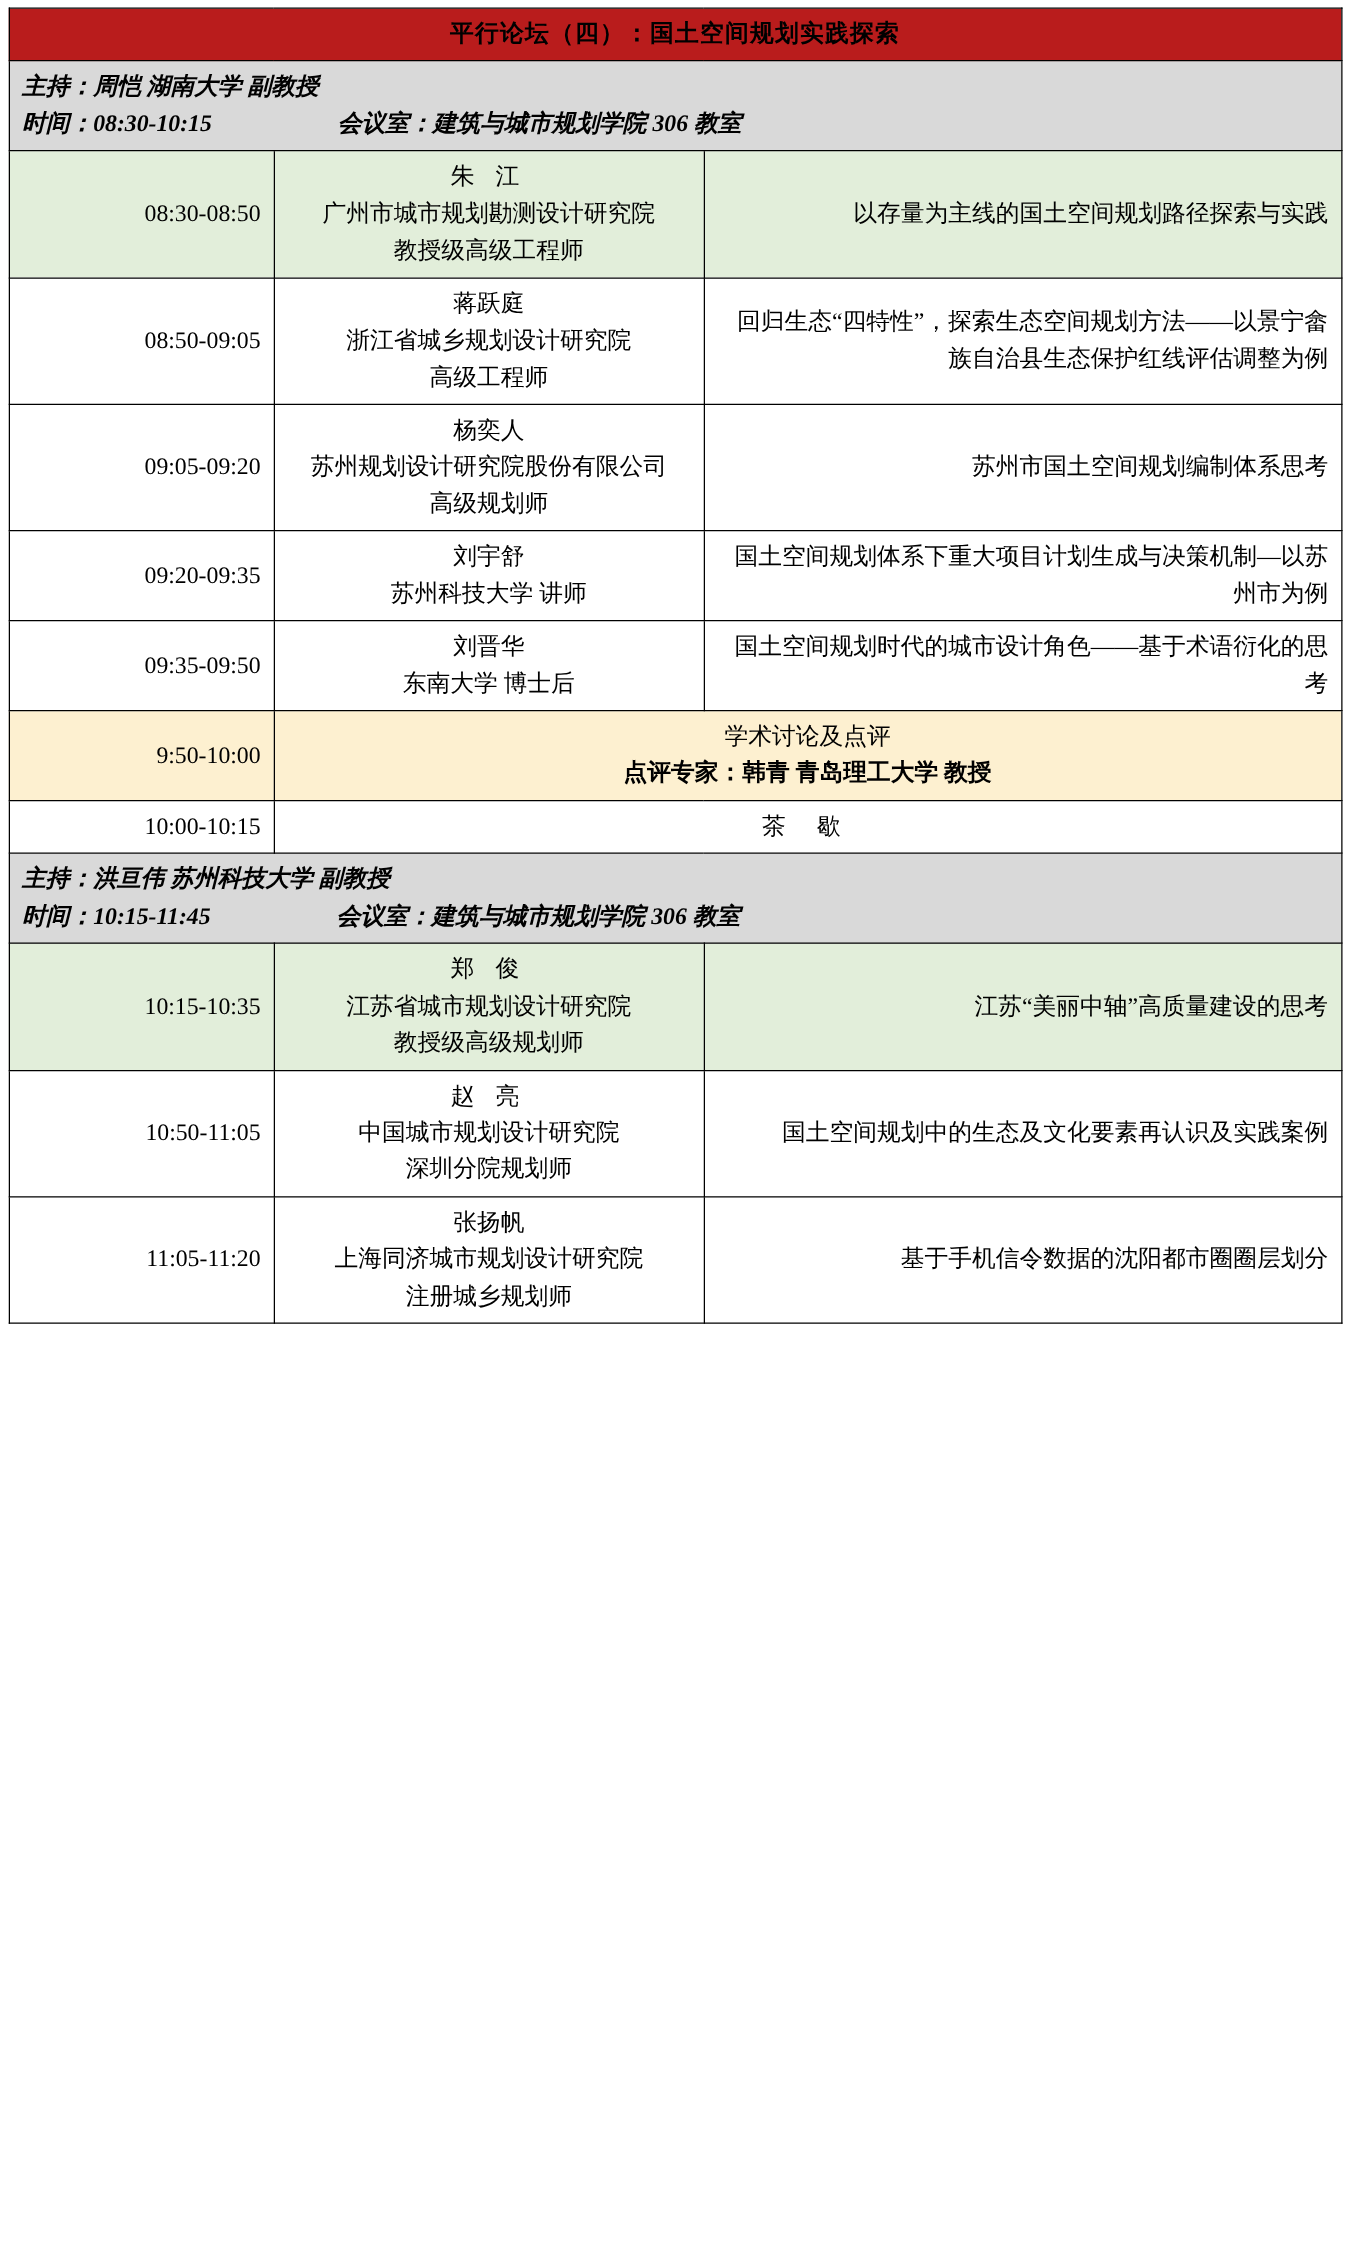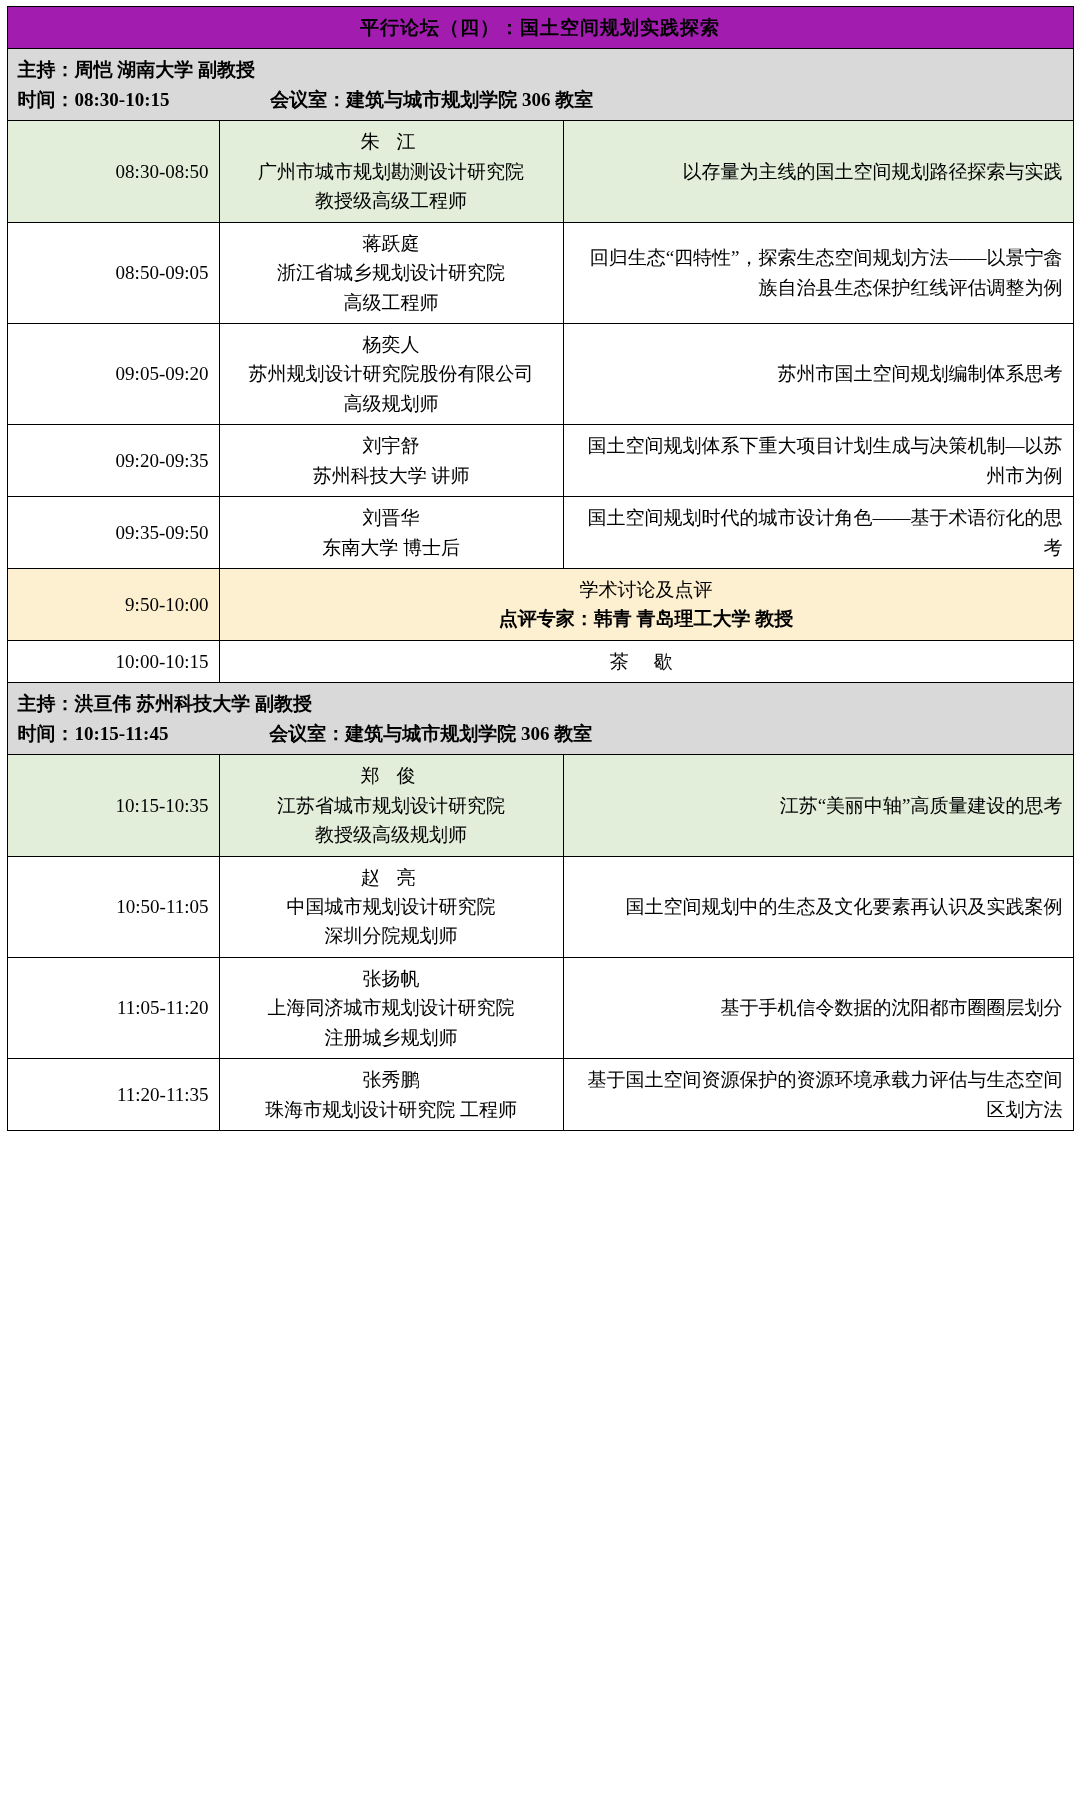--- a/index.html
+++ b/index.html
@@ -28,36 +28,37 @@
     vertical-align: middle;
     padding: 6px 10px;
     font-size: 19px;
     line-height: 1.55;
   }
   col.c-time { width: 212px; }
   col.c-speaker { width: 344px; }
   col.c-topic { width: 510px; }
 
   .title-row td {
-    background: #a21caf;
+    background: #b91c1c;
     text-align: center;
     font-weight: bold;
     font-size: 25px;
     letter-spacing: 1px;
     padding: 14px 10px;
   }
   .host-row td {
     background: #d9d9d9;
     font-weight: bold;
     font-size: 20px;
     padding: 9px 14px;
     line-height: 1.75;
   }
   .host-line {
     display: block;
+    font-style: italic;
   }
   .host-line .seg2 {
     display: inline-block;
     margin-left: 96px;
   }
   .time-cell {
     text-align: right;
     font-size: 19px;
   }
   .speaker-cell {
@@ -209,25 +210,17 @@
       <tr class="row-white">
         <td class="time-cell">11:05-11:20</td>
         <td class="speaker-cell">
           <span class="nm">张扬帆</span>
           <span class="nm">上海同济城市规划设计研究院</span>
           <span class="nm">注册城乡规划师</span>
         </td>
         <td class="topic-cell">基于手机信令数据的沈阳都市圈圈层划分</td>
       </tr>
 
-      <tr class="row-white">
-        <td class="time-cell">11:20-11:35</td>
-        <td class="speaker-cell">
-          <span class="nm">张秀鹏</span>
-          <span class="nm">珠海市规划设计研究院 工程师</span>
-        </td>
-        <td class="topic-cell">基于国土空间资源保护的资源环境承载力评估与生态空间区划方法</td>
-      </tr>
 
 
     </tbody>
   </table>
 </div>
 
 </body></html>

